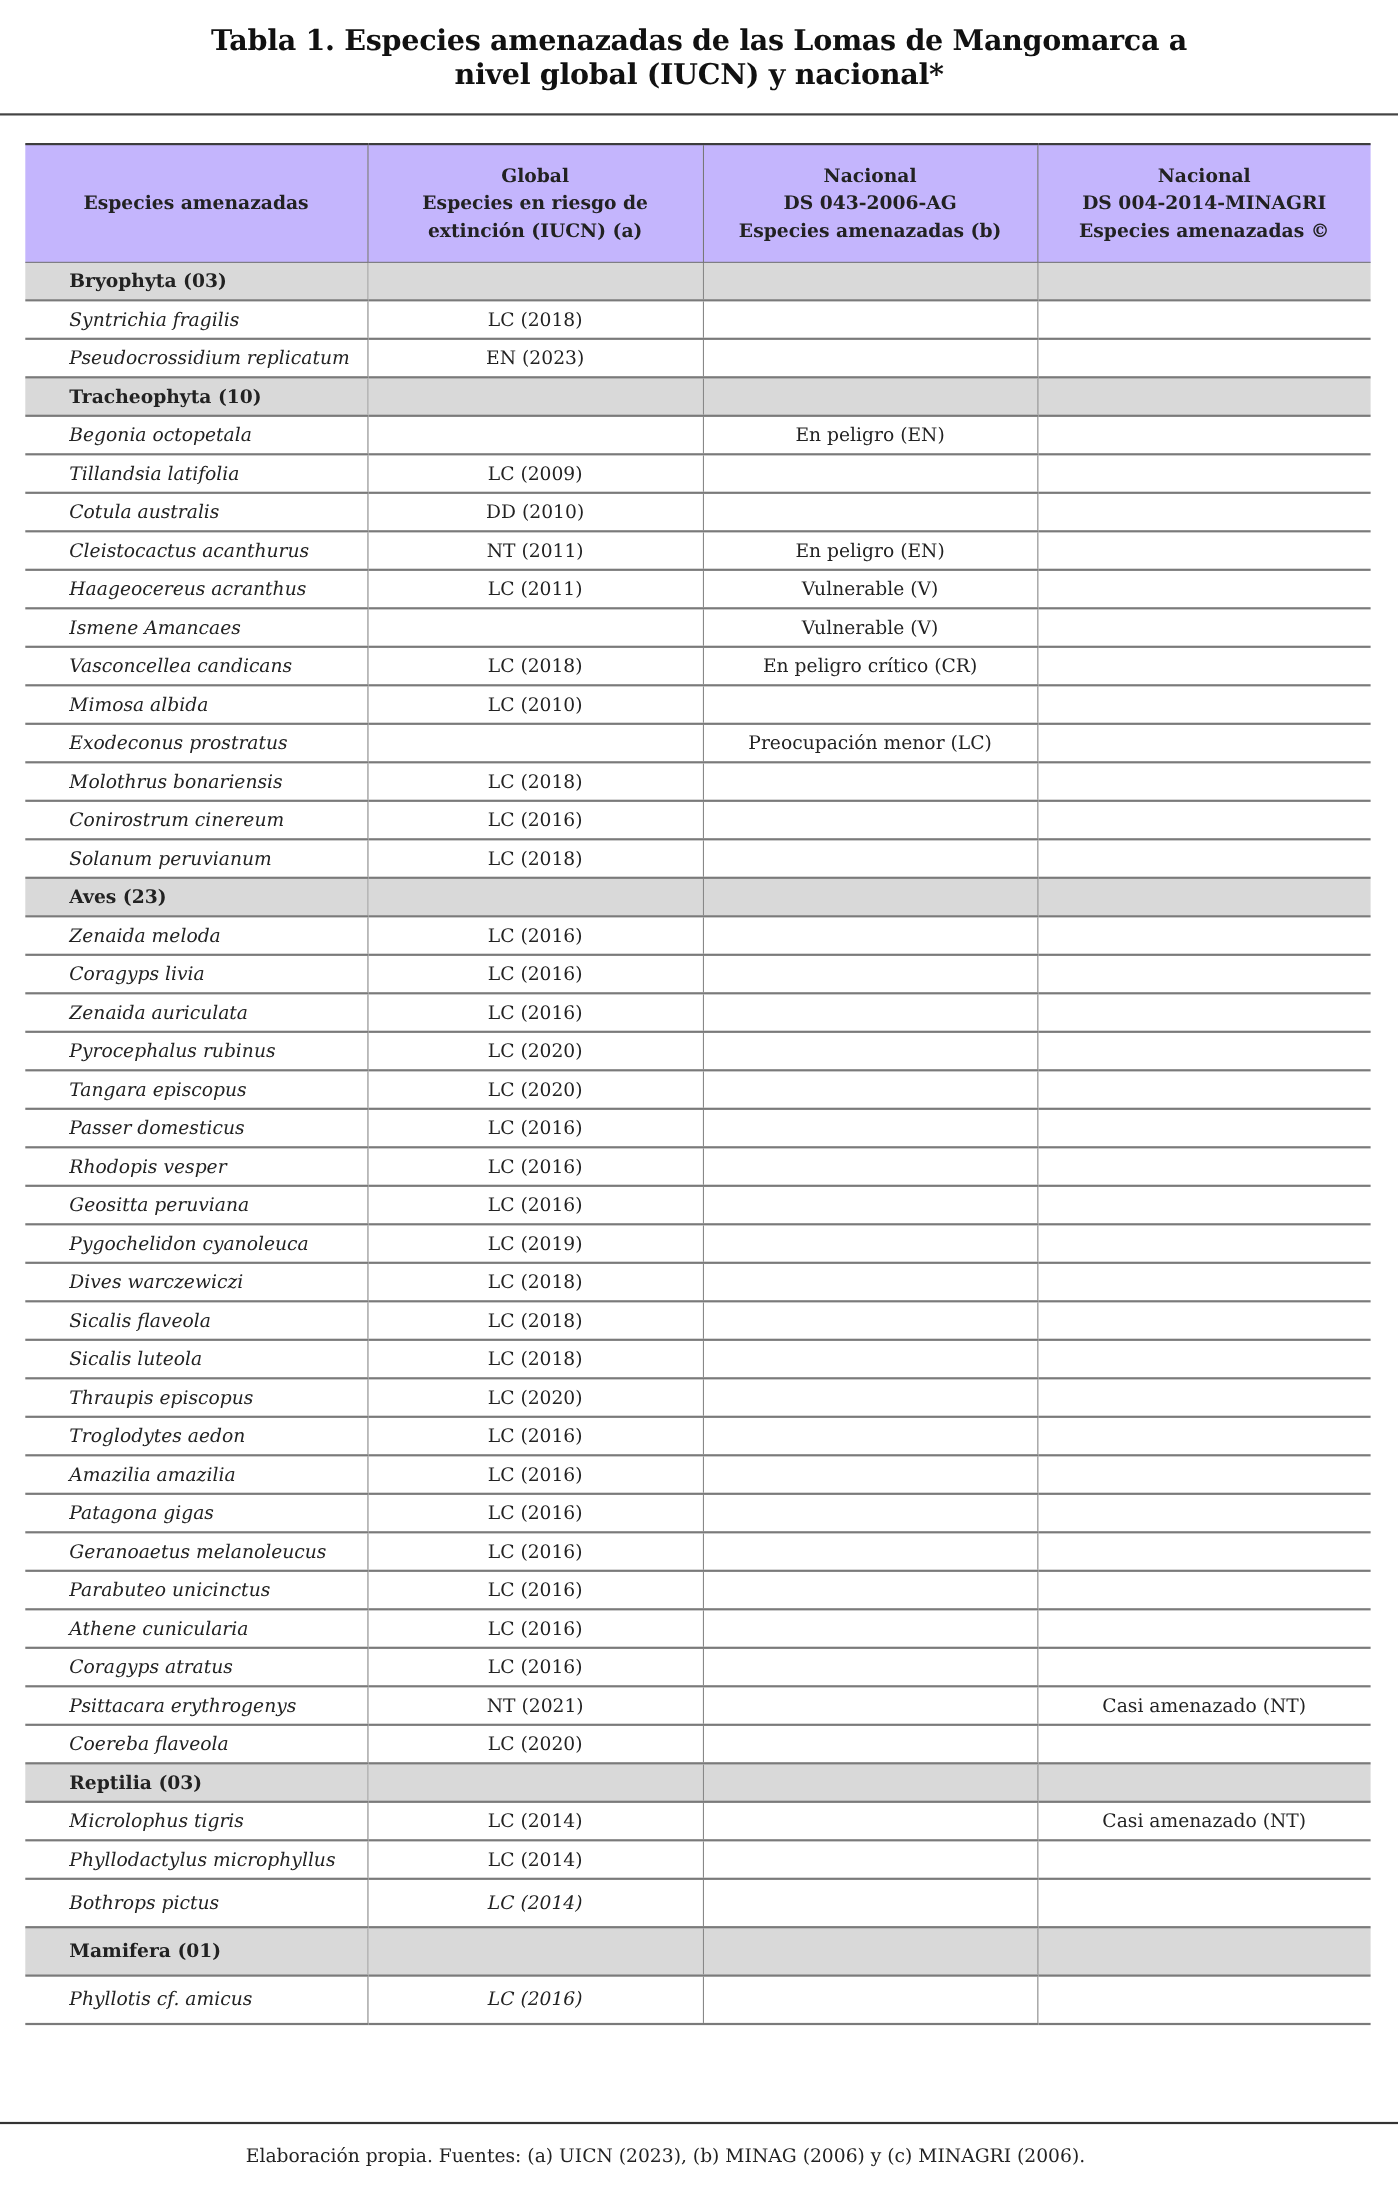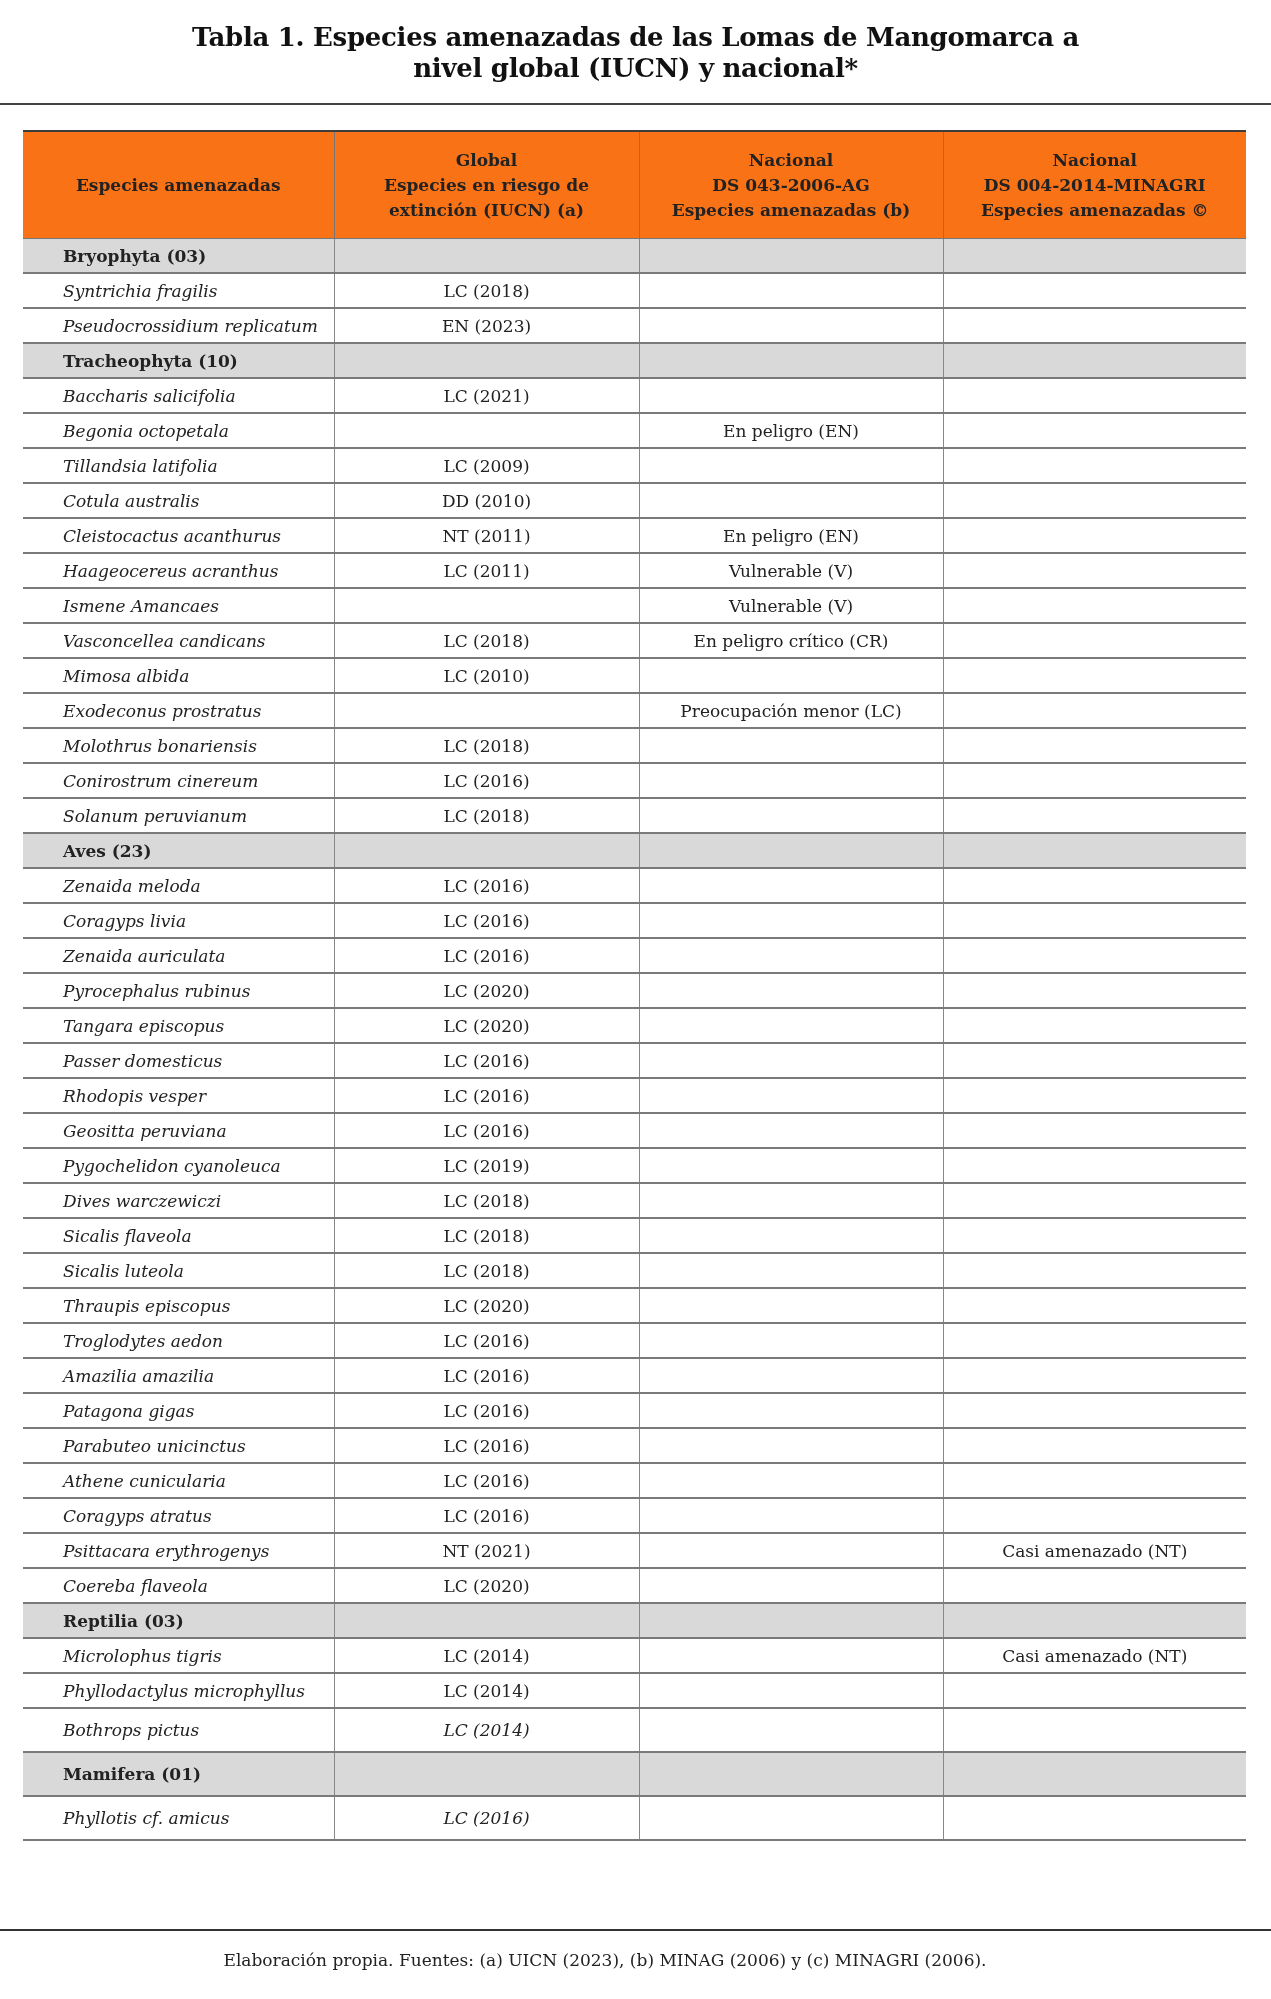--- a/index.html
+++ b/index.html
@@ -25,21 +25,21 @@
   table.species {
     position: absolute; left: 23px; top: 130px; width: 1223px;
     border-collapse: collapse; table-layout: fixed;
     font-size: 17px;
   }
   table.species col.c0 { width: 311px; }
   table.species col.c1 { width: 305px; }
   table.species col.c2 { width: 304px; }
   table.species col.c3 { width: 303px; }
   table.species th {
-    background: #f97316; font-weight: bold; font-size: 17px; line-height: 25px;
+    background: #c4b5fd; font-weight: bold; font-size: 17px; line-height: 25px;
     height: 106px; padding: 0 6px; text-align: center; vertical-align: middle;
     border-left: 1px solid #777777; border-right: 1px solid #777777;
     border-top: 2px solid #3d3d3d; border-bottom: 1px solid #777777;
     color: #222222;
   }
   table.species th:first-child { border-left: none; }
   table.species th:last-child { border-right: none; }
   table.species td {
     height: 33px; padding: 0; vertical-align: middle;
     border-left: 1px solid #888888; border-right: 1px solid #888888;
@@ -115,26 +115,20 @@
         <td class="val"></td>
         <td class="val"></td>
       </tr>
       <tr class="section">
         <td>Tracheophyta (10)</td>
         <td class="val"></td>
         <td class="val"></td>
         <td class="val"></td>
       </tr>
       <tr class="species-row">
-        <td>Baccharis salicifolia</td>
-        <td class="val">LC (2021)</td>
-        <td class="val"></td>
-        <td class="val"></td>
-      </tr>
-      <tr class="species-row">
         <td>Begonia octopetala</td>
         <td class="val"></td>
         <td class="val">En peligro (EN)</td>
         <td class="val"></td>
       </tr>
       <tr class="species-row">
         <td>Tillandsia latifolia</td>
         <td class="val">LC (2009)</td>
         <td class="val"></td>
         <td class="val"></td>
@@ -295,20 +289,26 @@
         <td class="val"></td>
         <td class="val"></td>
       </tr>
       <tr class="species-row">
         <td>Patagona gigas</td>
         <td class="val">LC (2016)</td>
         <td class="val"></td>
         <td class="val"></td>
       </tr>
       <tr class="species-row">
+        <td>Geranoaetus melanoleucus</td>
+        <td class="val">LC (2016)</td>
+        <td class="val"></td>
+        <td class="val"></td>
+      </tr>
+      <tr class="species-row">
         <td>Parabuteo unicinctus</td>
         <td class="val">LC (2016)</td>
         <td class="val"></td>
         <td class="val"></td>
       </tr>
       <tr class="species-row">
         <td>Athene cunicularia</td>
         <td class="val">LC (2016)</td>
         <td class="val"></td>
         <td class="val"></td>

